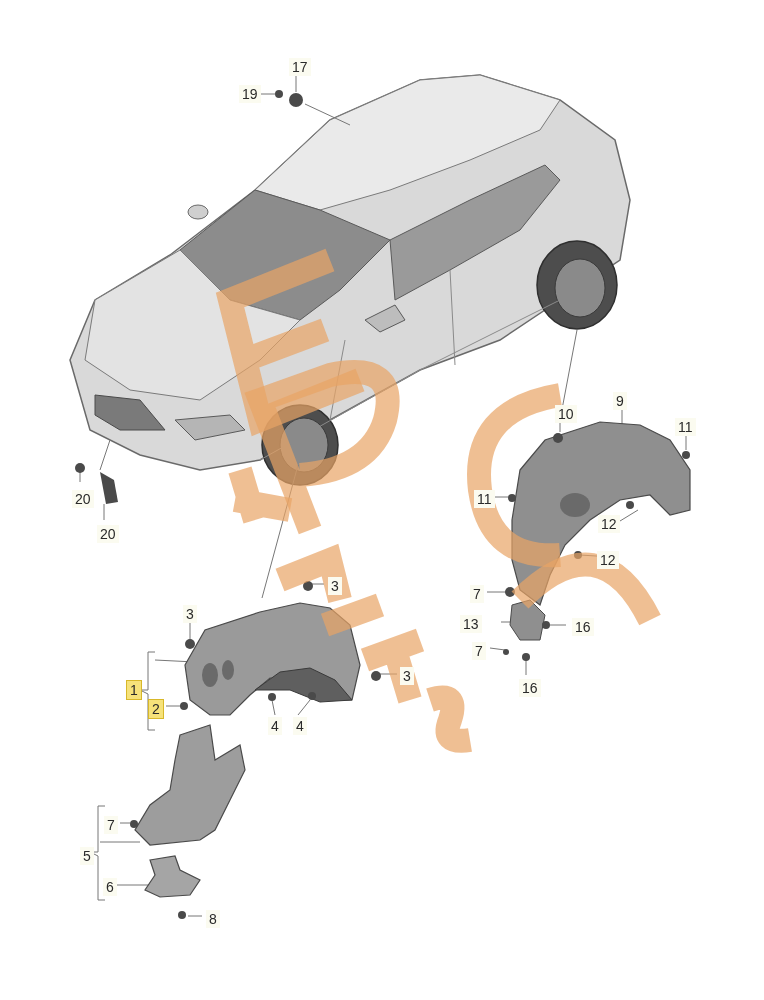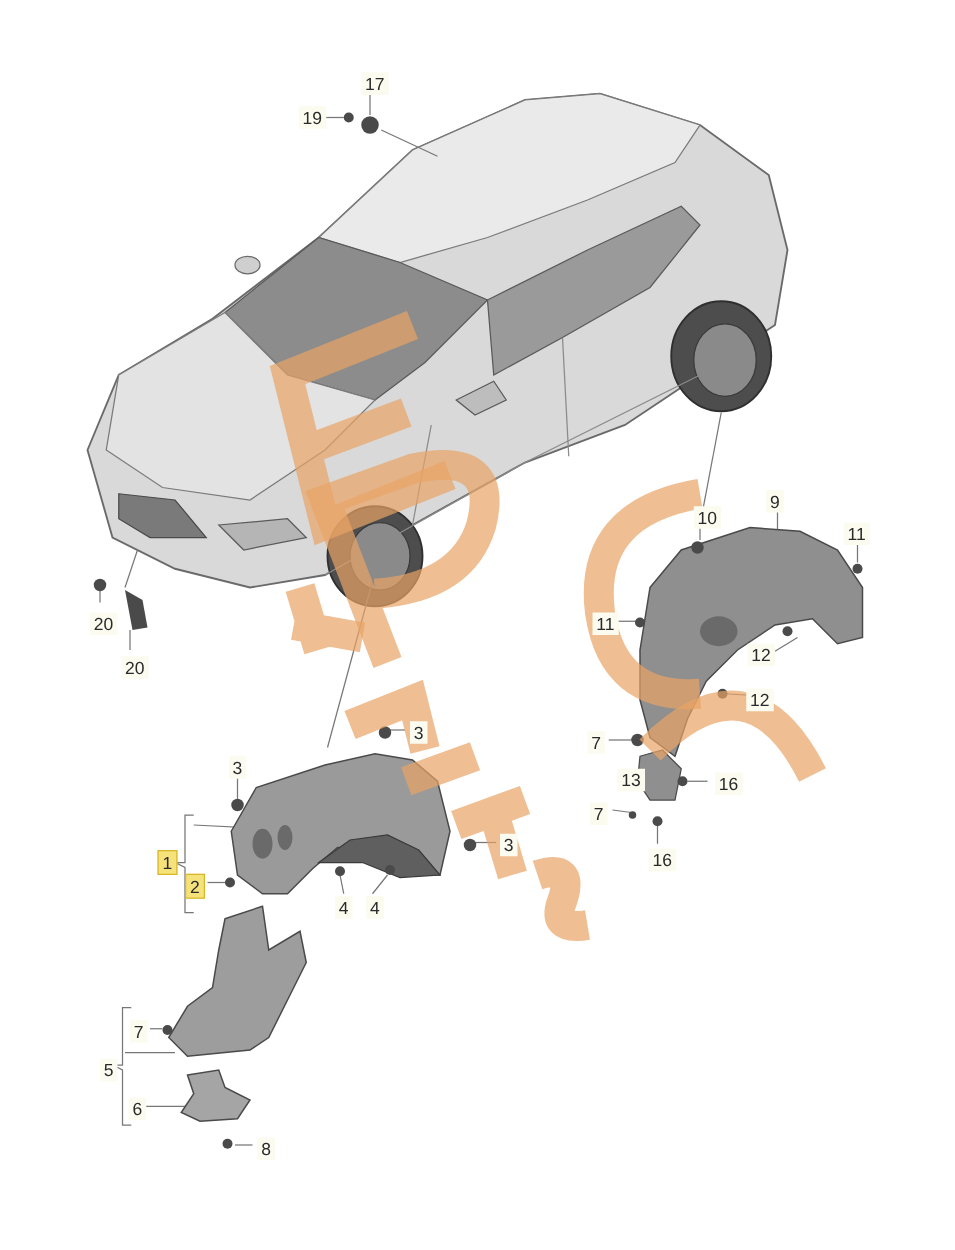--- a/index.html
+++ b/index.html
@@ -147,21 +147,21 @@
   <div class="callout" style="left:613px;top:392px;">9</div>
   <div class="callout" style="left:675px;top:418px;">11</div>
   <div class="callout" style="left:72px;top:490px;text-align:center;">20</div>
   <div class="callout" style="left:97px;top:525px;">20</div>
   <div class="callout" style="left:474px;top:490px;">11</div>
   <div class="callout" style="left:598px;top:515px;">12</div>
   <div class="callout" style="left:597px;top:551px;">12</div>
   <div class="callout" style="left:328px;top:577px;">3</div>
   <div class="callout" style="left:470px;top:585px;">7</div>
   <div class="callout" style="left:183px;top:605px;">3</div>
-  <div class="callout" style="left:494px;top:615px;">13</div>
+  <div class="callout" style="left:460px;top:615px;">13</div>
   <div class="callout" style="left:572px;top:618px;">16</div>
   <div class="callout" style="left:472px;top:642px;">7</div>
   <div class="callout" style="left:400px;top:667px;">3</div>
   <div class="callout" style="left:519px;top:679px;">16</div>
   <div class="callout hl" style="left:126px;top:680px;">1</div>
   <div class="callout hl" style="left:148px;top:699px;">2</div>
   <div class="callout" style="left:268px;top:717px;">4</div>
   <div class="callout" style="left:293px;top:717px;">4</div>
   <div class="callout" style="left:104px;top:816px;">7</div>
   <div class="callout" style="left:80px;top:847px;">5</div>

